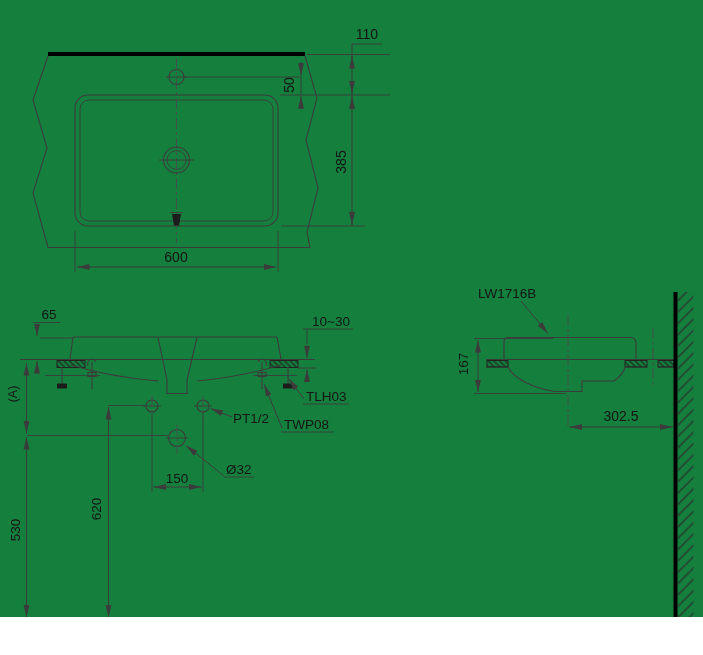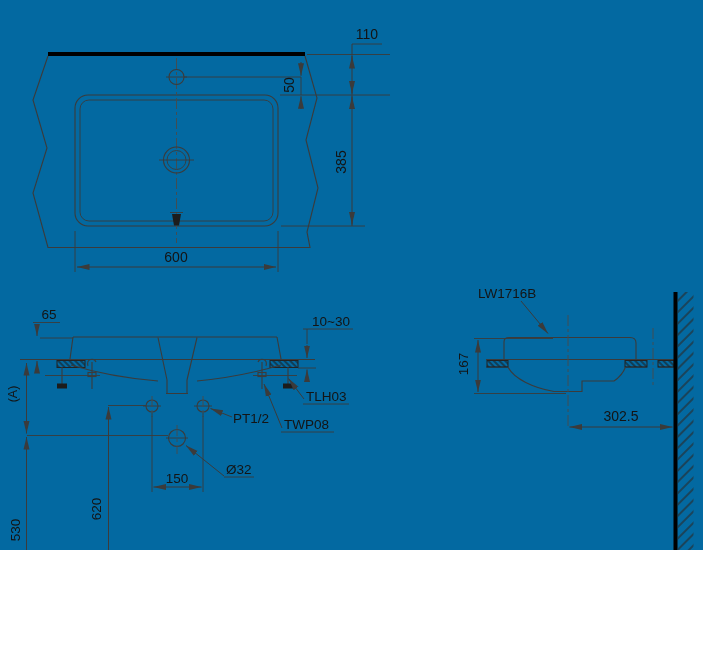--- a/index.html
+++ b/index.html
@@ -1,16 +1,16 @@
 <!DOCTYPE html>
 <html><head>
 <meta charset="utf-8">
 <style>
   html,body{margin:0;padding:0;background:#ffffff;}
-  .page{width:703px;height:550px;background:#0369a1;position:relative;overflow:hidden;
+  .page{width:703px;height:617px;background:#15803d;position:relative;overflow:hidden;
         font-family:"Liberation Sans", sans-serif;}
   svg{display:block;}
   .ln{stroke:#3b3b3b;stroke-width:1.1;fill:none;}
   .thin{stroke:#3b3b3b;stroke-width:0.9;fill:none;}
   .thick{stroke:#000000;stroke-width:4;fill:none;}
   .cl{stroke:#4a4a4a;stroke-width:0.9;fill:none;stroke-dasharray:11 3 3 3;}
   .dim{stroke:#3b3b3b;stroke-width:1;fill:none;}
   .fillDark{fill:#1c1c1c;stroke:none;}
   text{fill:#141414;font-family:"Liberation Sans", sans-serif;}
   .t14{font-size:14px;}

